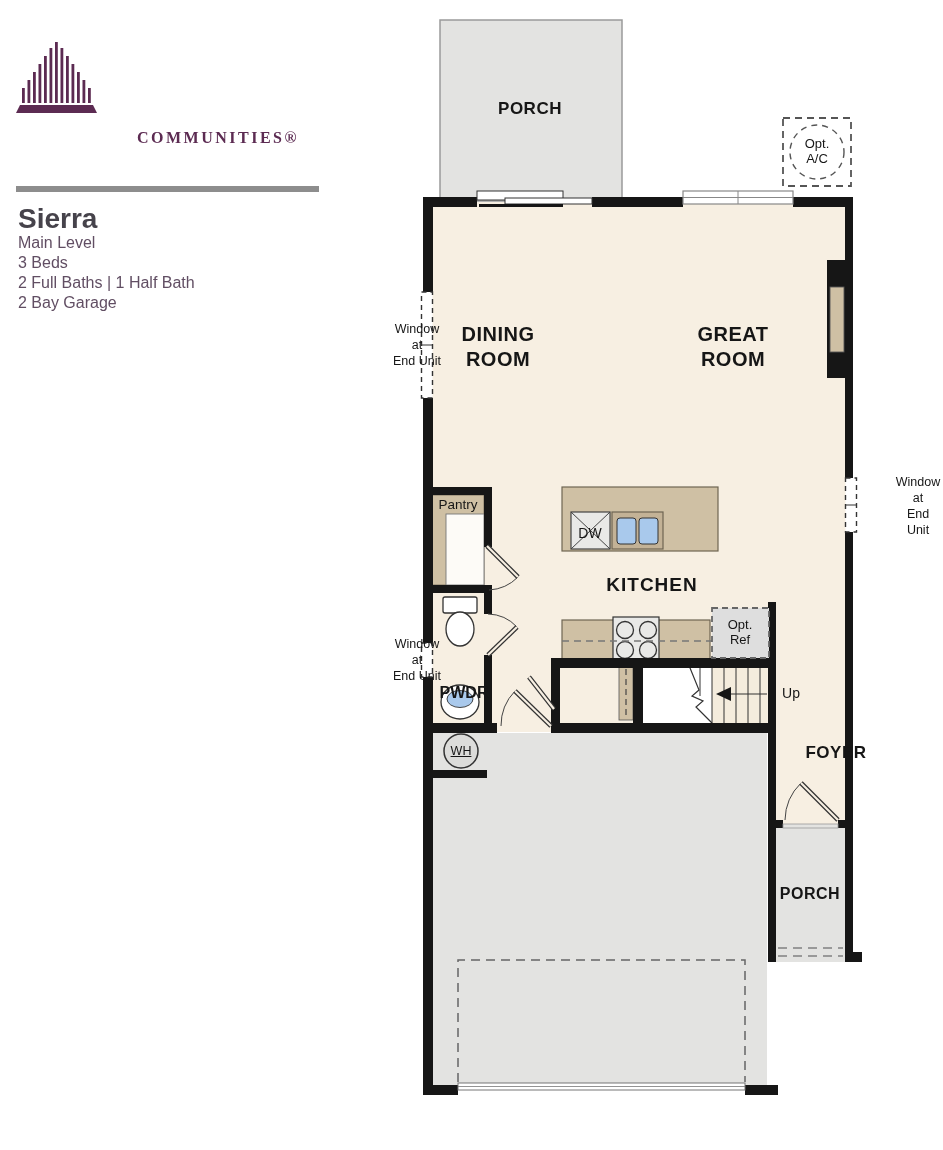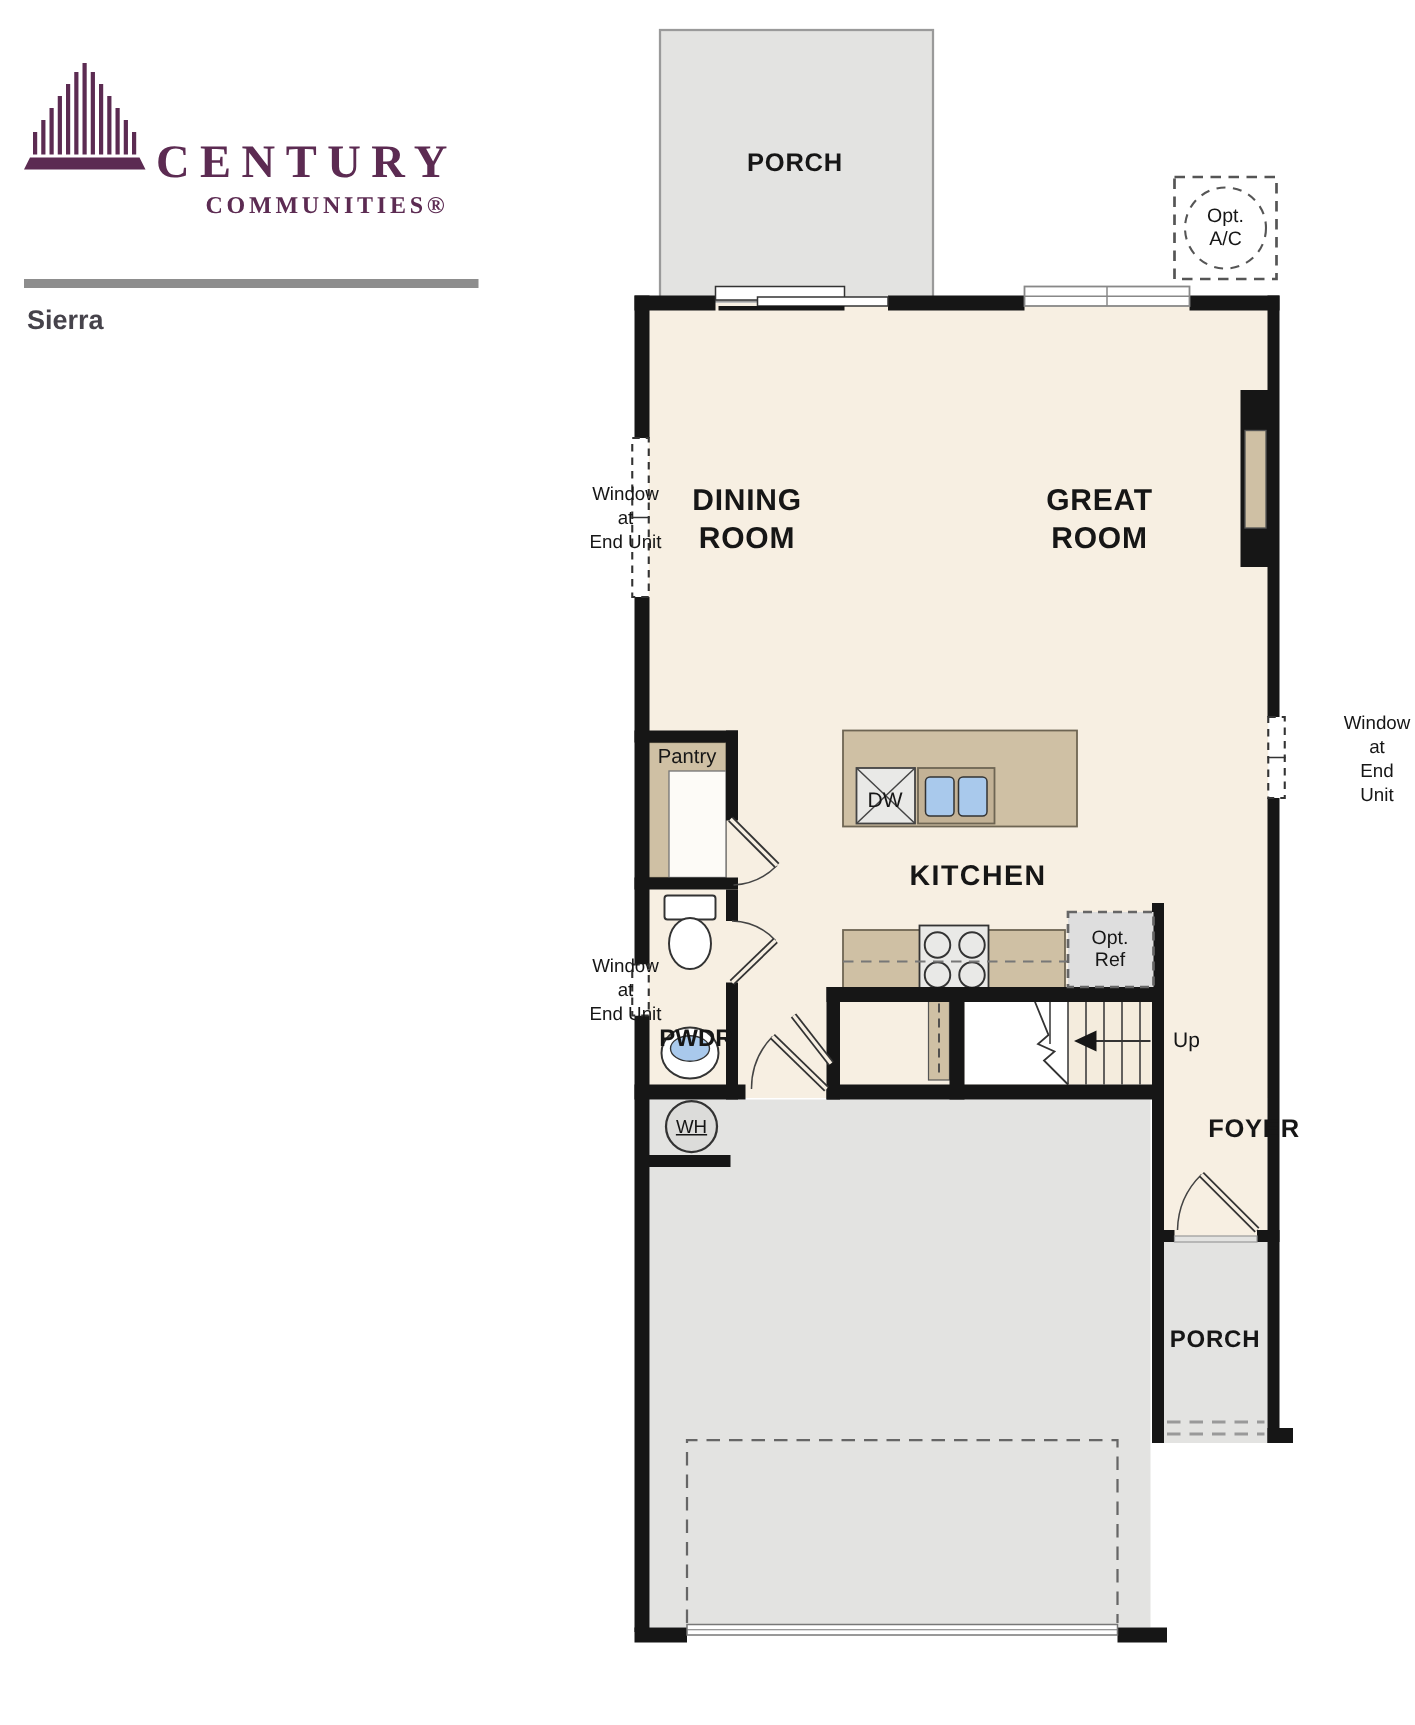--- a/index.html
+++ b/index.html
@@ -5,21 +5,21 @@
   html,body{margin:0;padding:0;background:#fff;}
   #canvas{position:relative;width:943px;height:1150px;background:#fff;overflow:hidden;
           font-family:"Liberation Sans",sans-serif;}
   
   .logo{position:absolute;left:16px;top:40px;width:310px;height:80px;}
   .logo-top{position:absolute;left:88px;top:50px;font-family:"Liberation Serif",serif;
             font-weight:600;font-size:31px;letter-spacing:7px;color:#5c2b52;}
   .logo-bottom{position:absolute;left:121px;top:89px;font-family:"Liberation Serif",serif;
             font-weight:700;font-size:16px;letter-spacing:2.5px;color:#5c2b52;}
   .divider{position:absolute;left:16px;top:186px;width:303px;height:6px;background:#8d8d8d;}
-  .plan-title{position:absolute;left:18px;top:203px;font-size:18px;font-weight:700;color:#46434b;text-align:right;}
+  .plan-title{position:absolute;left:18px;top:203px;font-size:28px;font-weight:700;color:#46434b;text-align:right;}
   .plan-meta{position:absolute;left:18px;top:233px;font-size:16px;line-height:20px;color:#614e63;}
   
   .lbl{position:absolute;transform:translate(-50%,-50%);text-align:center;
        white-space:pre-line;color:#161616;}
   .b{font-weight:700;}
   .patio-l{font-size:17px;letter-spacing:.5px;}
   .room2{font-size:20px;line-height:25px;letter-spacing:.5px;}
   .kitchen-l{font-size:19px;letter-spacing:1px;}
   .garage-l{font-size:21px;line-height:28px;letter-spacing:.5px;}
   .foyer-l{font-size:17px;letter-spacing:.5px;margin-left:25px;}
@@ -50,26 +50,31 @@
         <rect x="39" y="2" width="2.8" height="61"></rect>
         <rect x="44.5" y="8" width="2.8" height="55"></rect>
         <rect x="50" y="16" width="2.8" height="47"></rect>
         <rect x="55.5" y="24" width="2.8" height="39"></rect>
         <rect x="61" y="32" width="2.8" height="31"></rect>
         <rect x="66.5" y="40" width="2.8" height="23"></rect>
         <rect x="72" y="48" width="2.8" height="15"></rect>
         <polygon points="4,65 77,65 81,73 0,73"></polygon>
       </g>
     </svg>
-    <div class="logo-top">CENTURY</div>
     <div class="logo-bottom">COMMUNITIES®</div>
   </div>
 
   <div class="divider"></div>
   <div class="plan-title">Sierra</div>
+  <div class="plan-meta">
+    <div>Main Level</div>
+    <div>3 Beds</div>
+    <div>2 Full Baths | 1 Half Bath</div>
+    <div>2 Bay Garage</div>
+  </div>
 
   <svg width="943" height="1150" viewBox="0 0 943 1150">
 
     <rect x="440" y="20" width="182" height="181" fill="#e3e3e1" stroke="#9a9a9a" stroke-width="1.5"></rect>
     <rect x="428" y="202" width="420" height="530" fill="#f7efe2"></rect>
     <rect x="771" y="602" width="74" height="222" fill="#f7efe2"></rect>
     <rect x="433" y="733" width="334" height="352" fill="#e3e3e1"></rect>
     <rect x="776" y="828" width="69" height="134" fill="#e3e3e1"></rect>
 
     <g stroke="#666" stroke-width="1.5" stroke-dasharray="9,6" fill="none">

